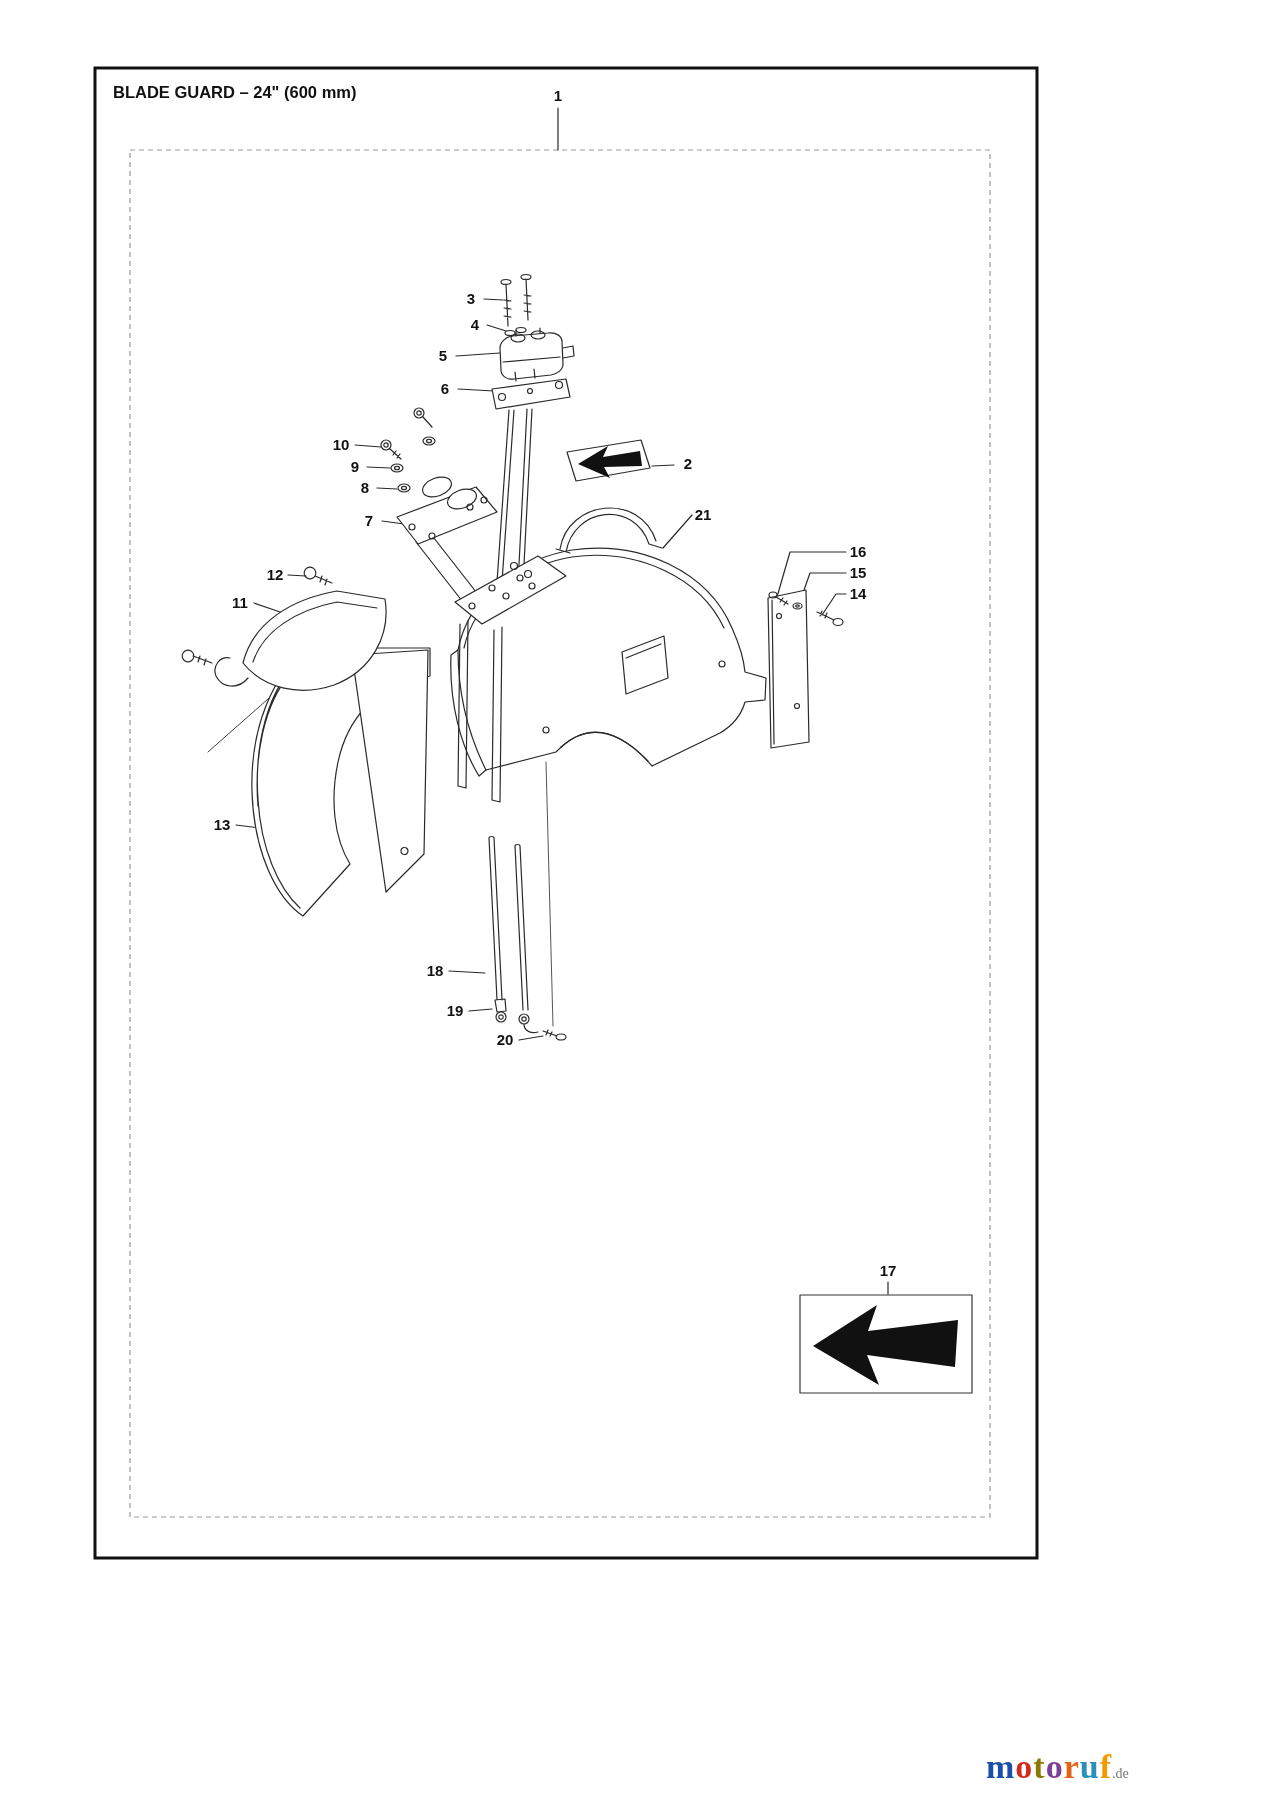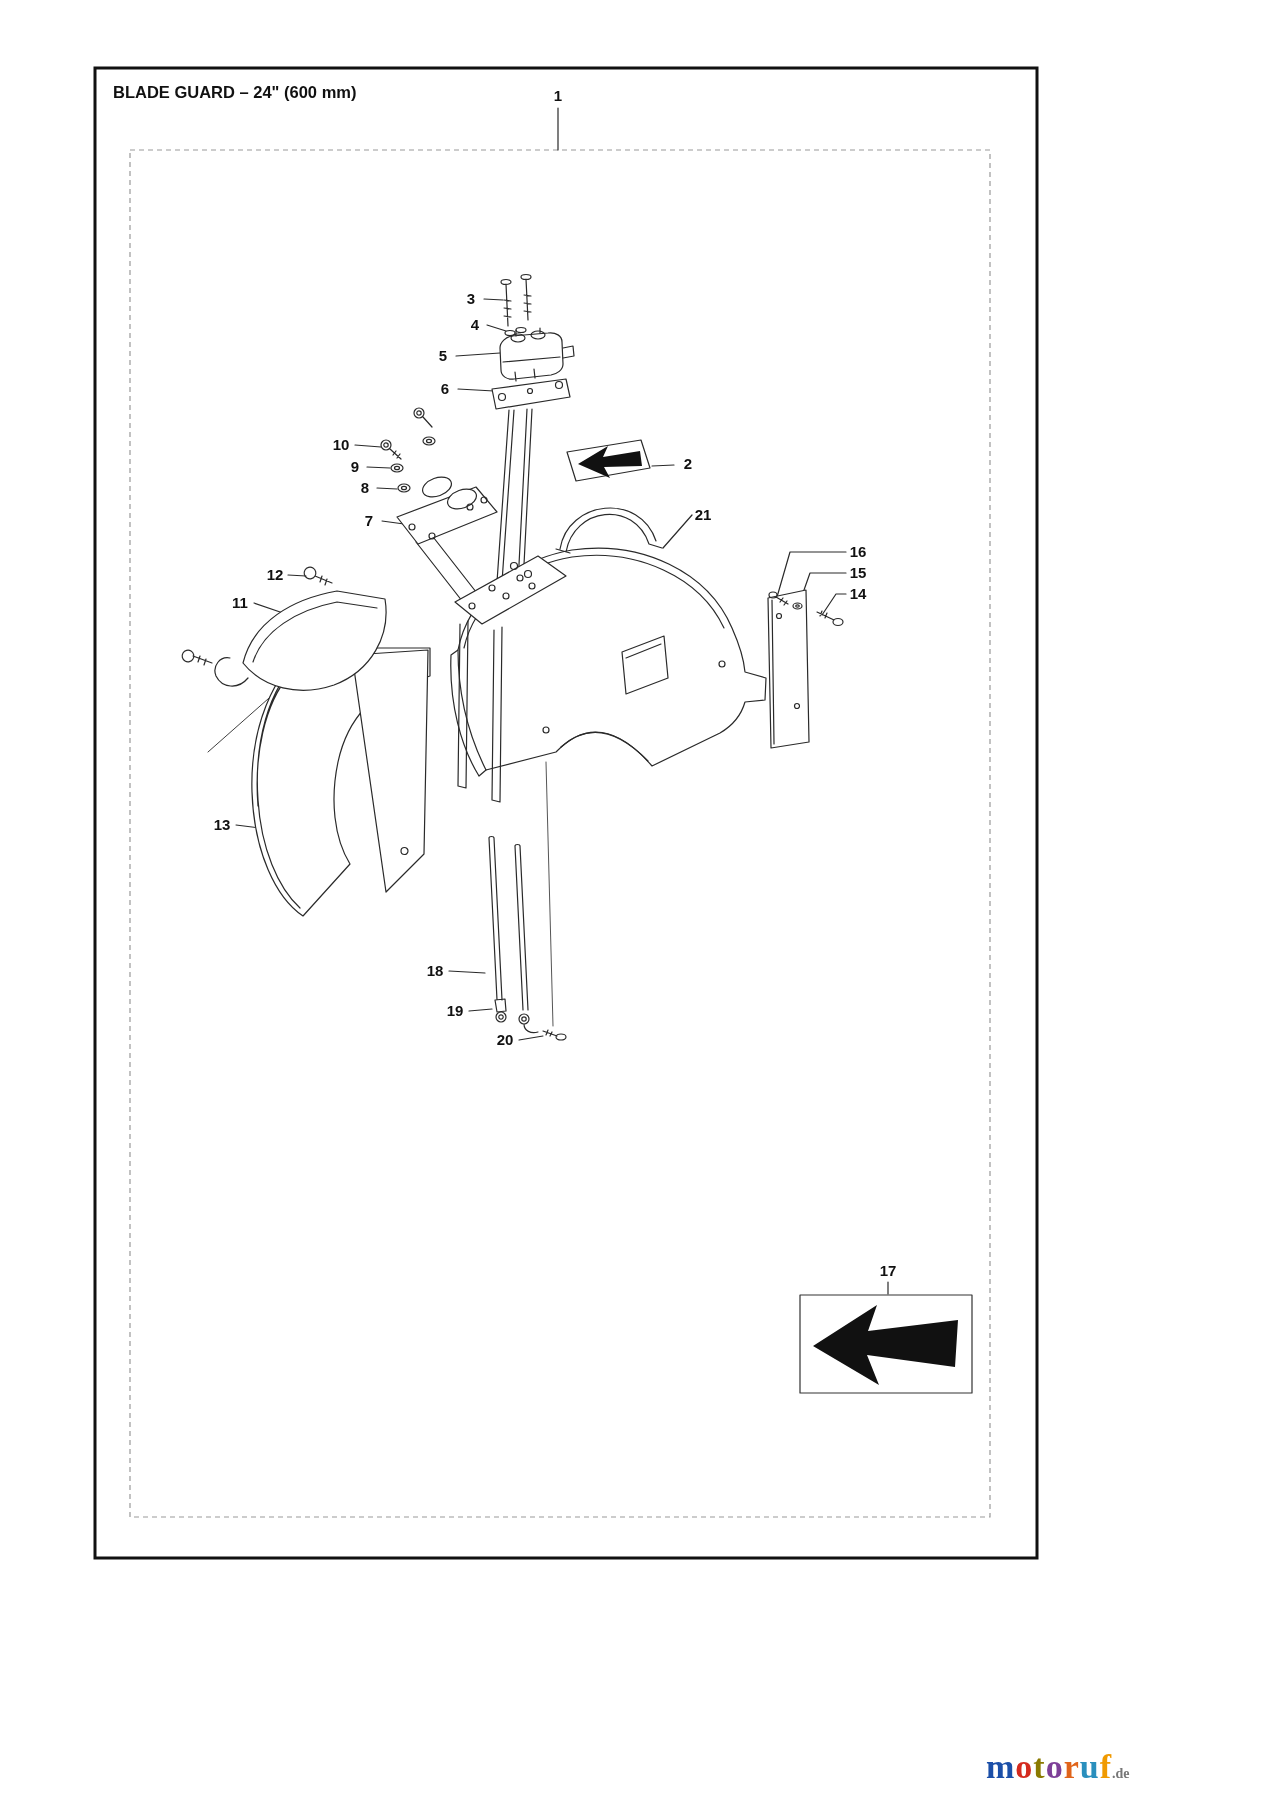--- a/index.html
+++ b/index.html
@@ -1,21 +1,21 @@
 <!DOCTYPE html>
 <html><head>
 <meta charset="utf-8">
 <style>
   html,body{margin:0;padding:0;background:#fff;}
   .page{position:relative;width:1284px;height:1800px;background:#fff;overflow:hidden;
         font-family:"Liberation Sans",sans-serif;}
   svg{position:absolute;left:0;top:0;}
   .logo{position:absolute;left:986px;top:1750px;font-family:"Liberation Serif",serif;
         font-weight:bold;font-size:34px;line-height:1;letter-spacing:1px;cursor:pointer;}
-  .logo-suffix{font-size:14px;font-weight:bold;letter-spacing:0;}
+  .logo-suffix{font-size:14px;font-weight:normal;letter-spacing:0;}
 </style>
 </head>
 <body>
 
 <div class="page">
 
 <svg width="1284" height="1800" viewBox="0 0 1284 1800">
 
   <rect x="95" y="68" width="942" height="1490" fill="none" stroke="#111" stroke-width="3"></rect>
   <rect x="130" y="150" width="860" height="1367" fill="none" stroke="#999" stroke-width="1.2" stroke-dasharray="5 4"></rect>

